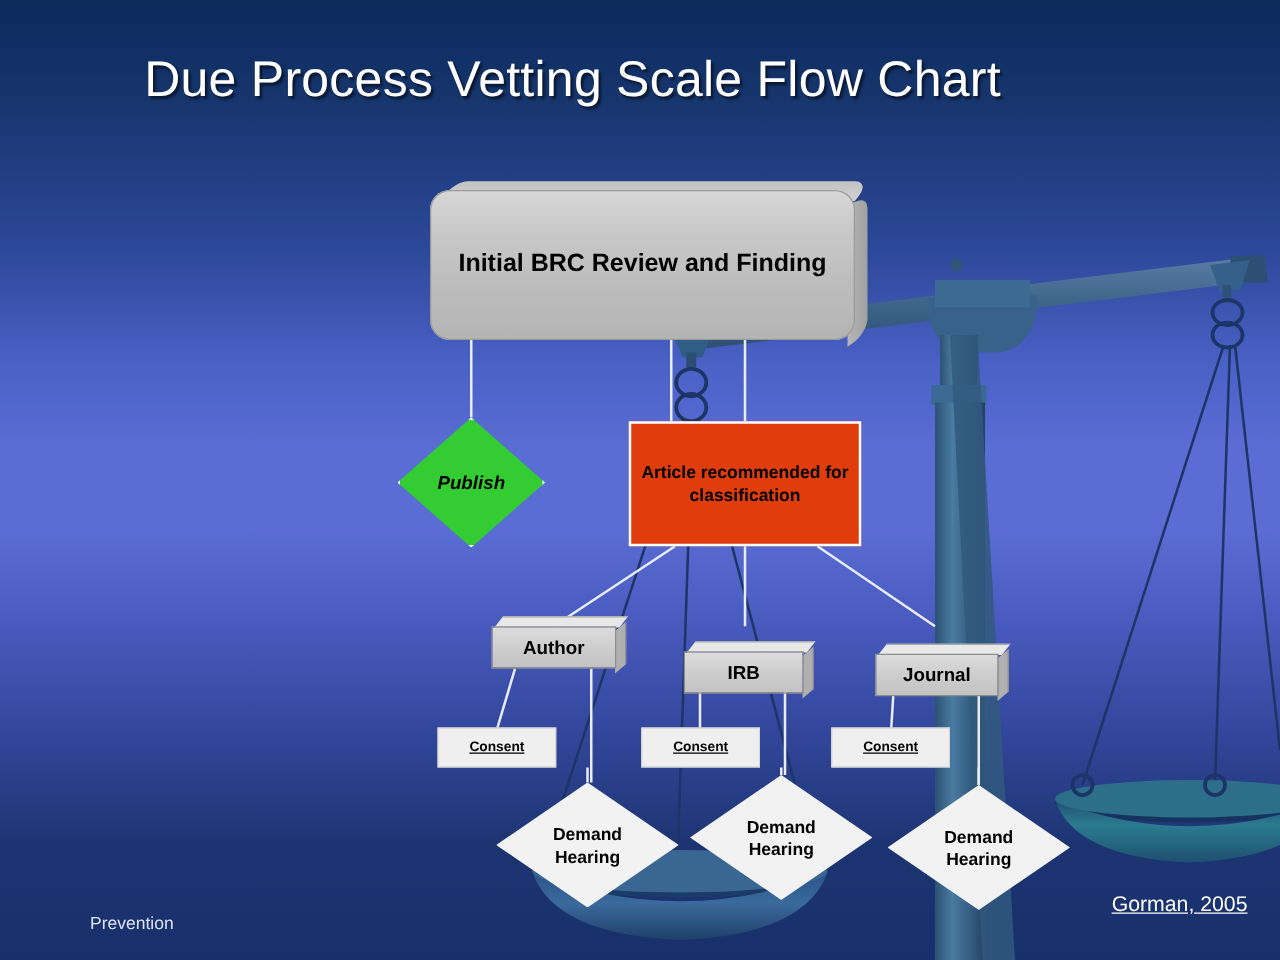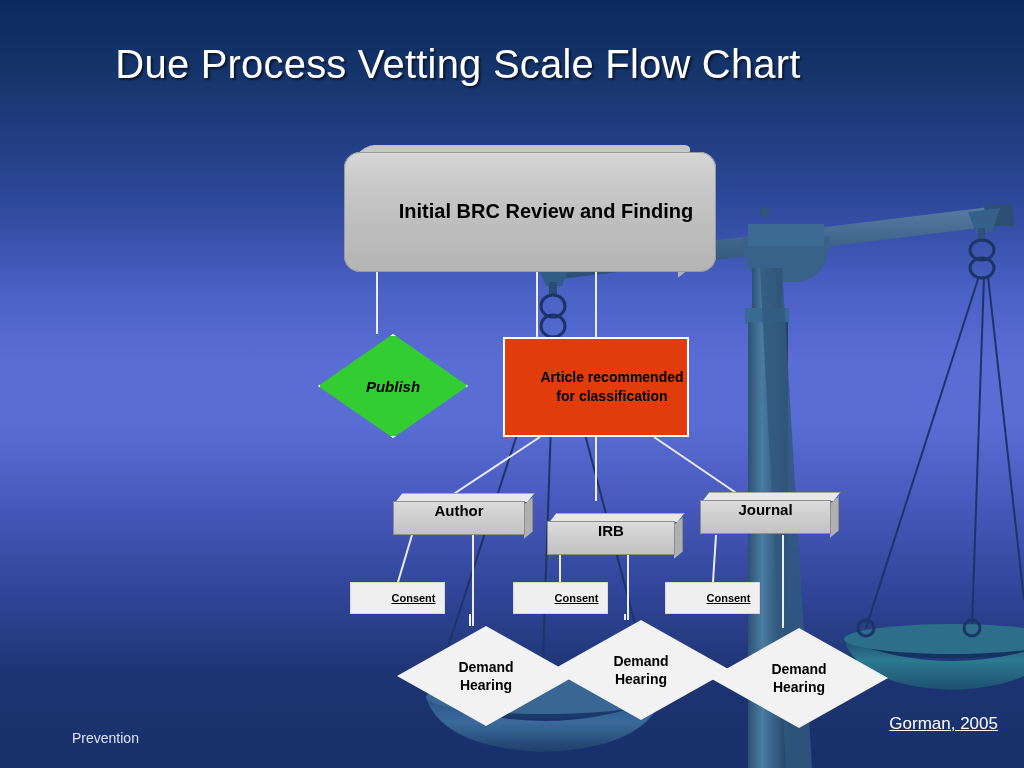--- a/index.html
+++ b/index.html
@@ -48,21 +48,21 @@
     white-space: nowrap;
   }
 
   
   .connectors {
     position: absolute;
     inset: 0;
   }
 
   
-  .node { position: absolute; padding-left: 32px; }
+  .node { position: absolute; }
 
   
   .brc-box {
     left: 344px;
     top: 152px;
     width: 340px;
     height: 120px;
     border-radius: 16px;
     background: linear-gradient(180deg,#d7d7d7 0%,#c8c8c8 28%,#bdbdbd 62%,#b4b4b4 100%);
     box-shadow: 0 0 0 1px #9a9a9a inset;
@@ -155,20 +155,21 @@
   
   .box3d { z-index: 6; height: 34px; }
   .box3d .face {
     position: absolute;
     left: 0; top: 0;
     width: 100%; height: 100%;
     background: linear-gradient(180deg,#dcdcdc 0%,#cfcfcf 45%,#c2c2c2 100%);
     border: 1px solid #8d8d8d;
     box-sizing: border-box;
     display: flex;
+    align-items: center;
     justify-content: center;
   }
   .box3d .top {
     position: absolute;
     left: 6px;
     top: -8px;
     width: 100%;
     height: 8px;
     background: #e8e8e8;
     transform: skewX(-38deg);
@@ -184,21 +185,21 @@
     transform: skewY(-40deg);
     border-right: 1px solid #8d8d8d;
   }
   .box3d .label {
     color: #000;
     font-size: 15px;
     font-weight: bold;
   }
   .author-box  { left: 393px; top: 501px; width: 100px; }
   .irb-box     { left: 547px; top: 521px; width: 96px; }
-  .journal-box { left: 700px; top: 500px; width: 99px; }
+  .journal-box { left: 700px; top: 523px; width: 99px; }
 
   
   .flatbox {
     height: 32px;
     background: #efefef;
     border: 1px solid #d8d8d8;
     box-sizing: border-box;
     display: flex;
     align-items: center;
     justify-content: center;

